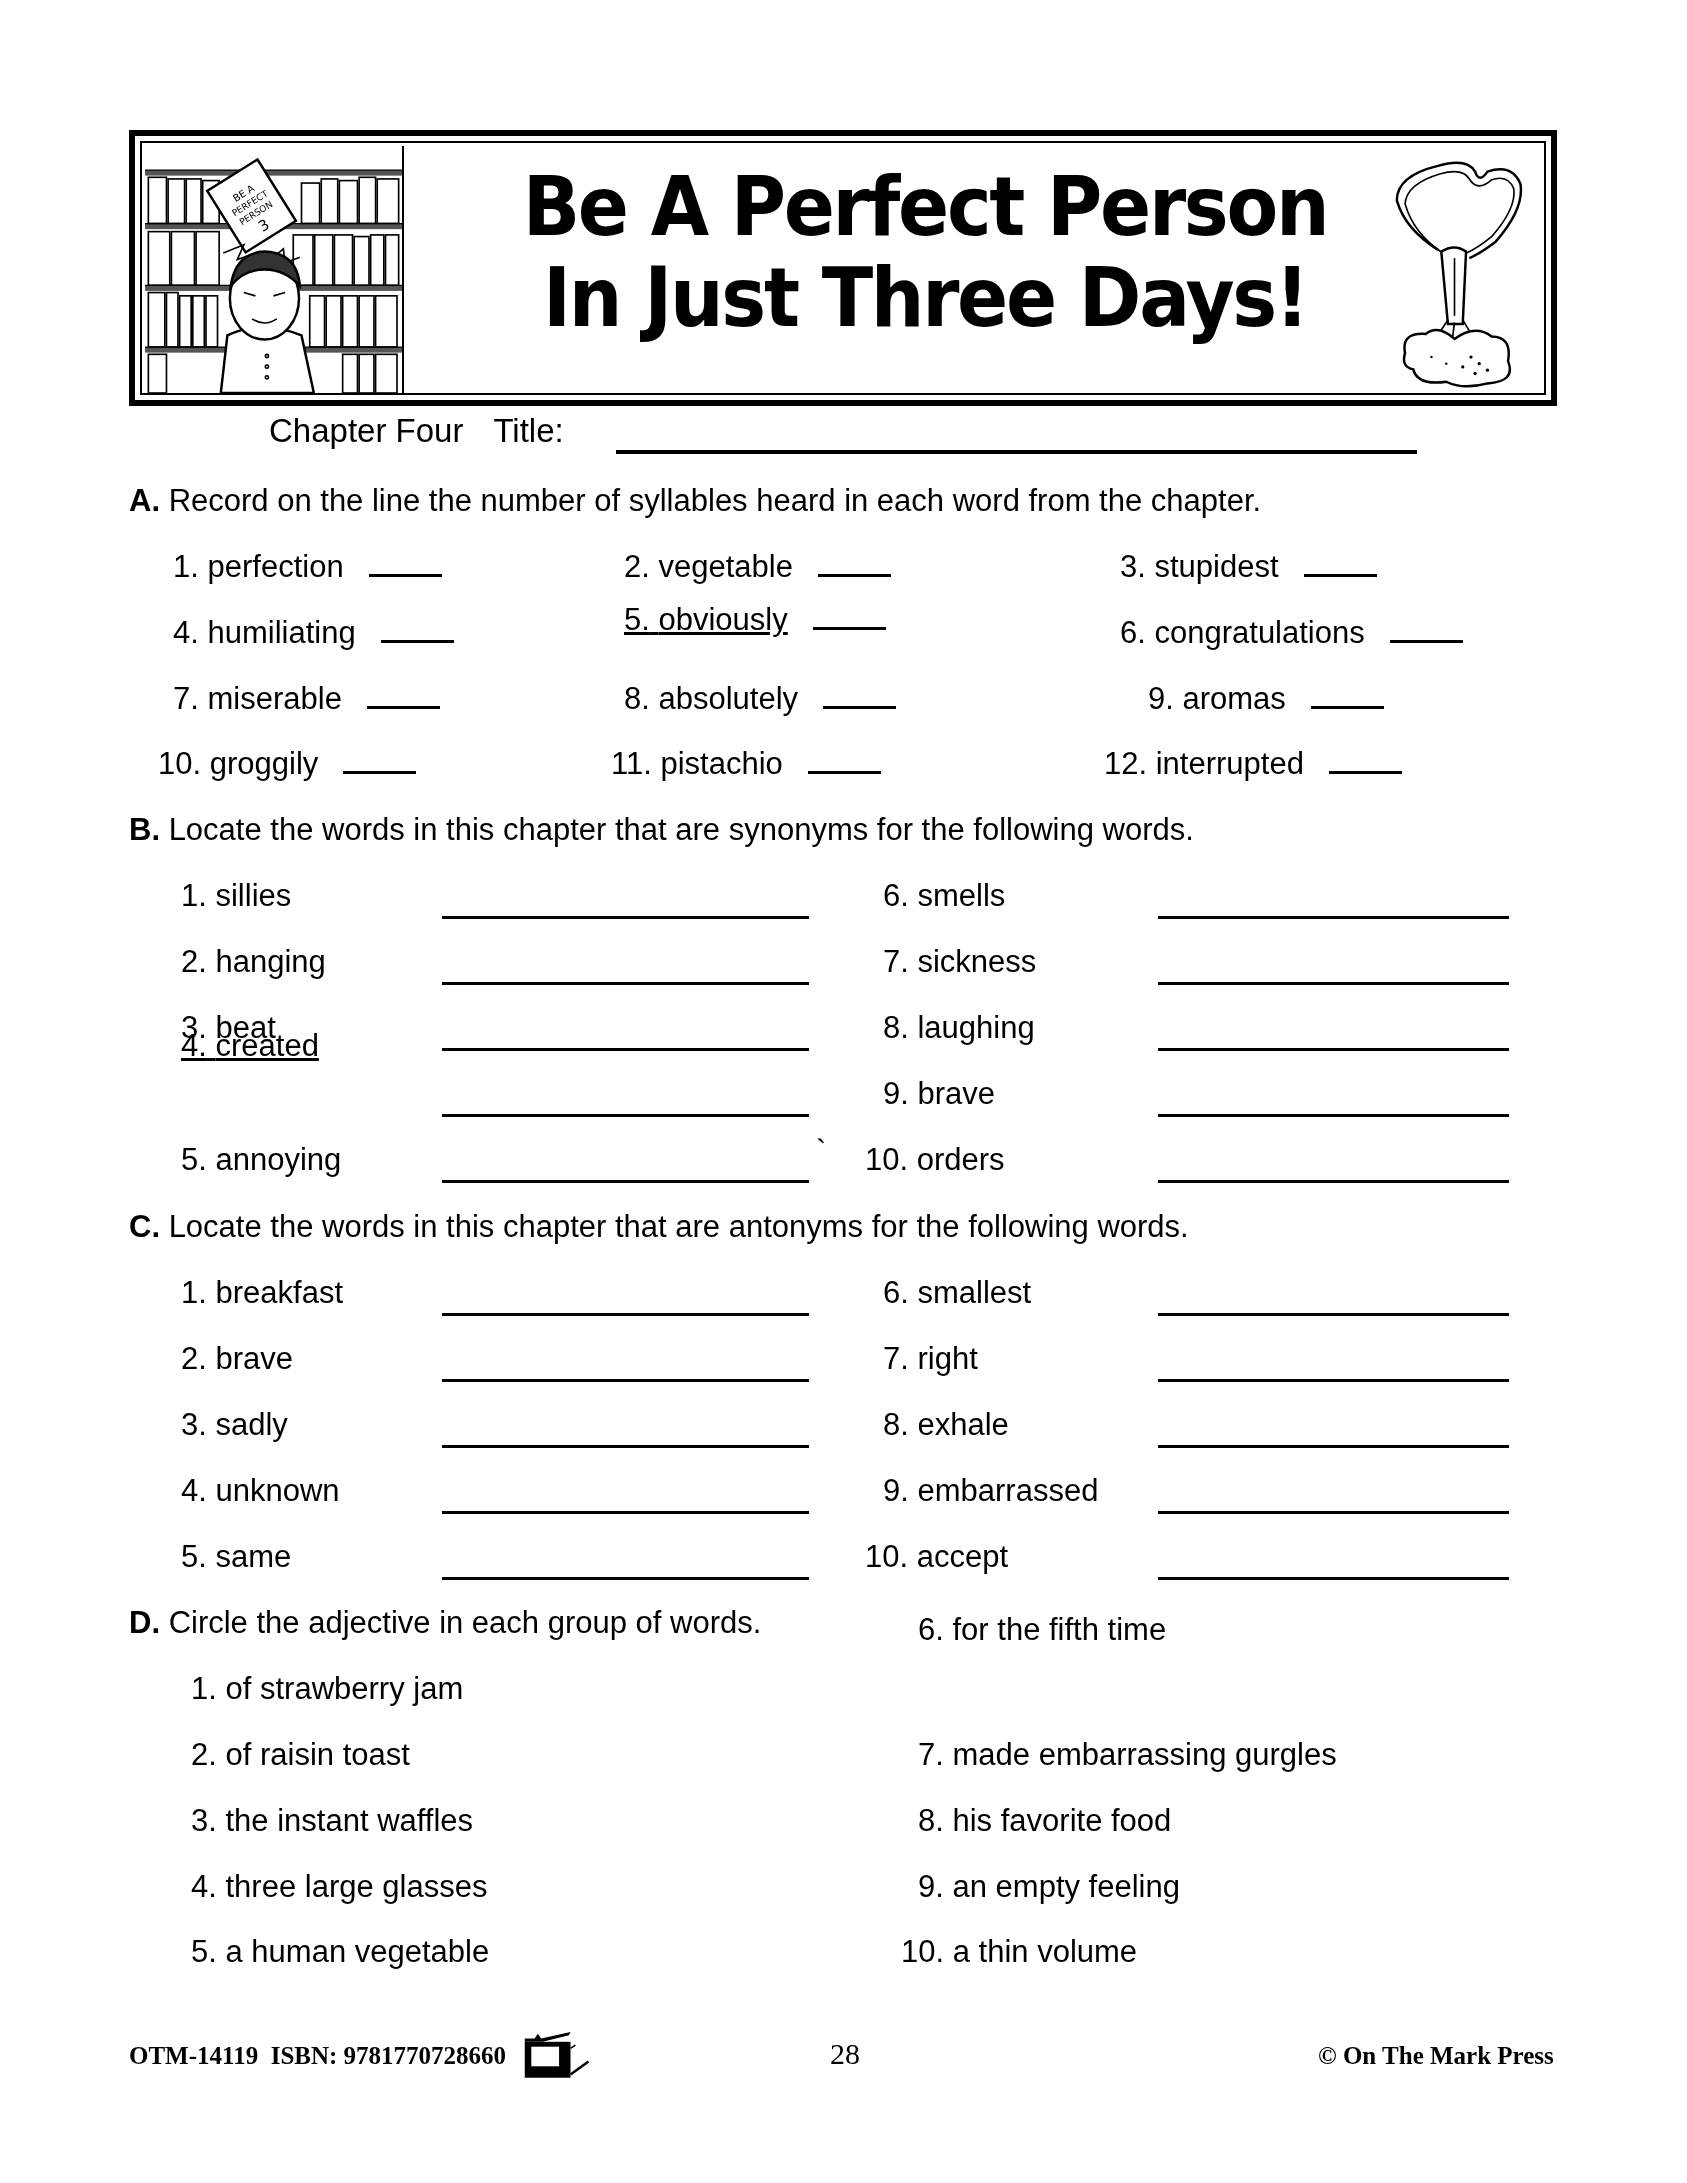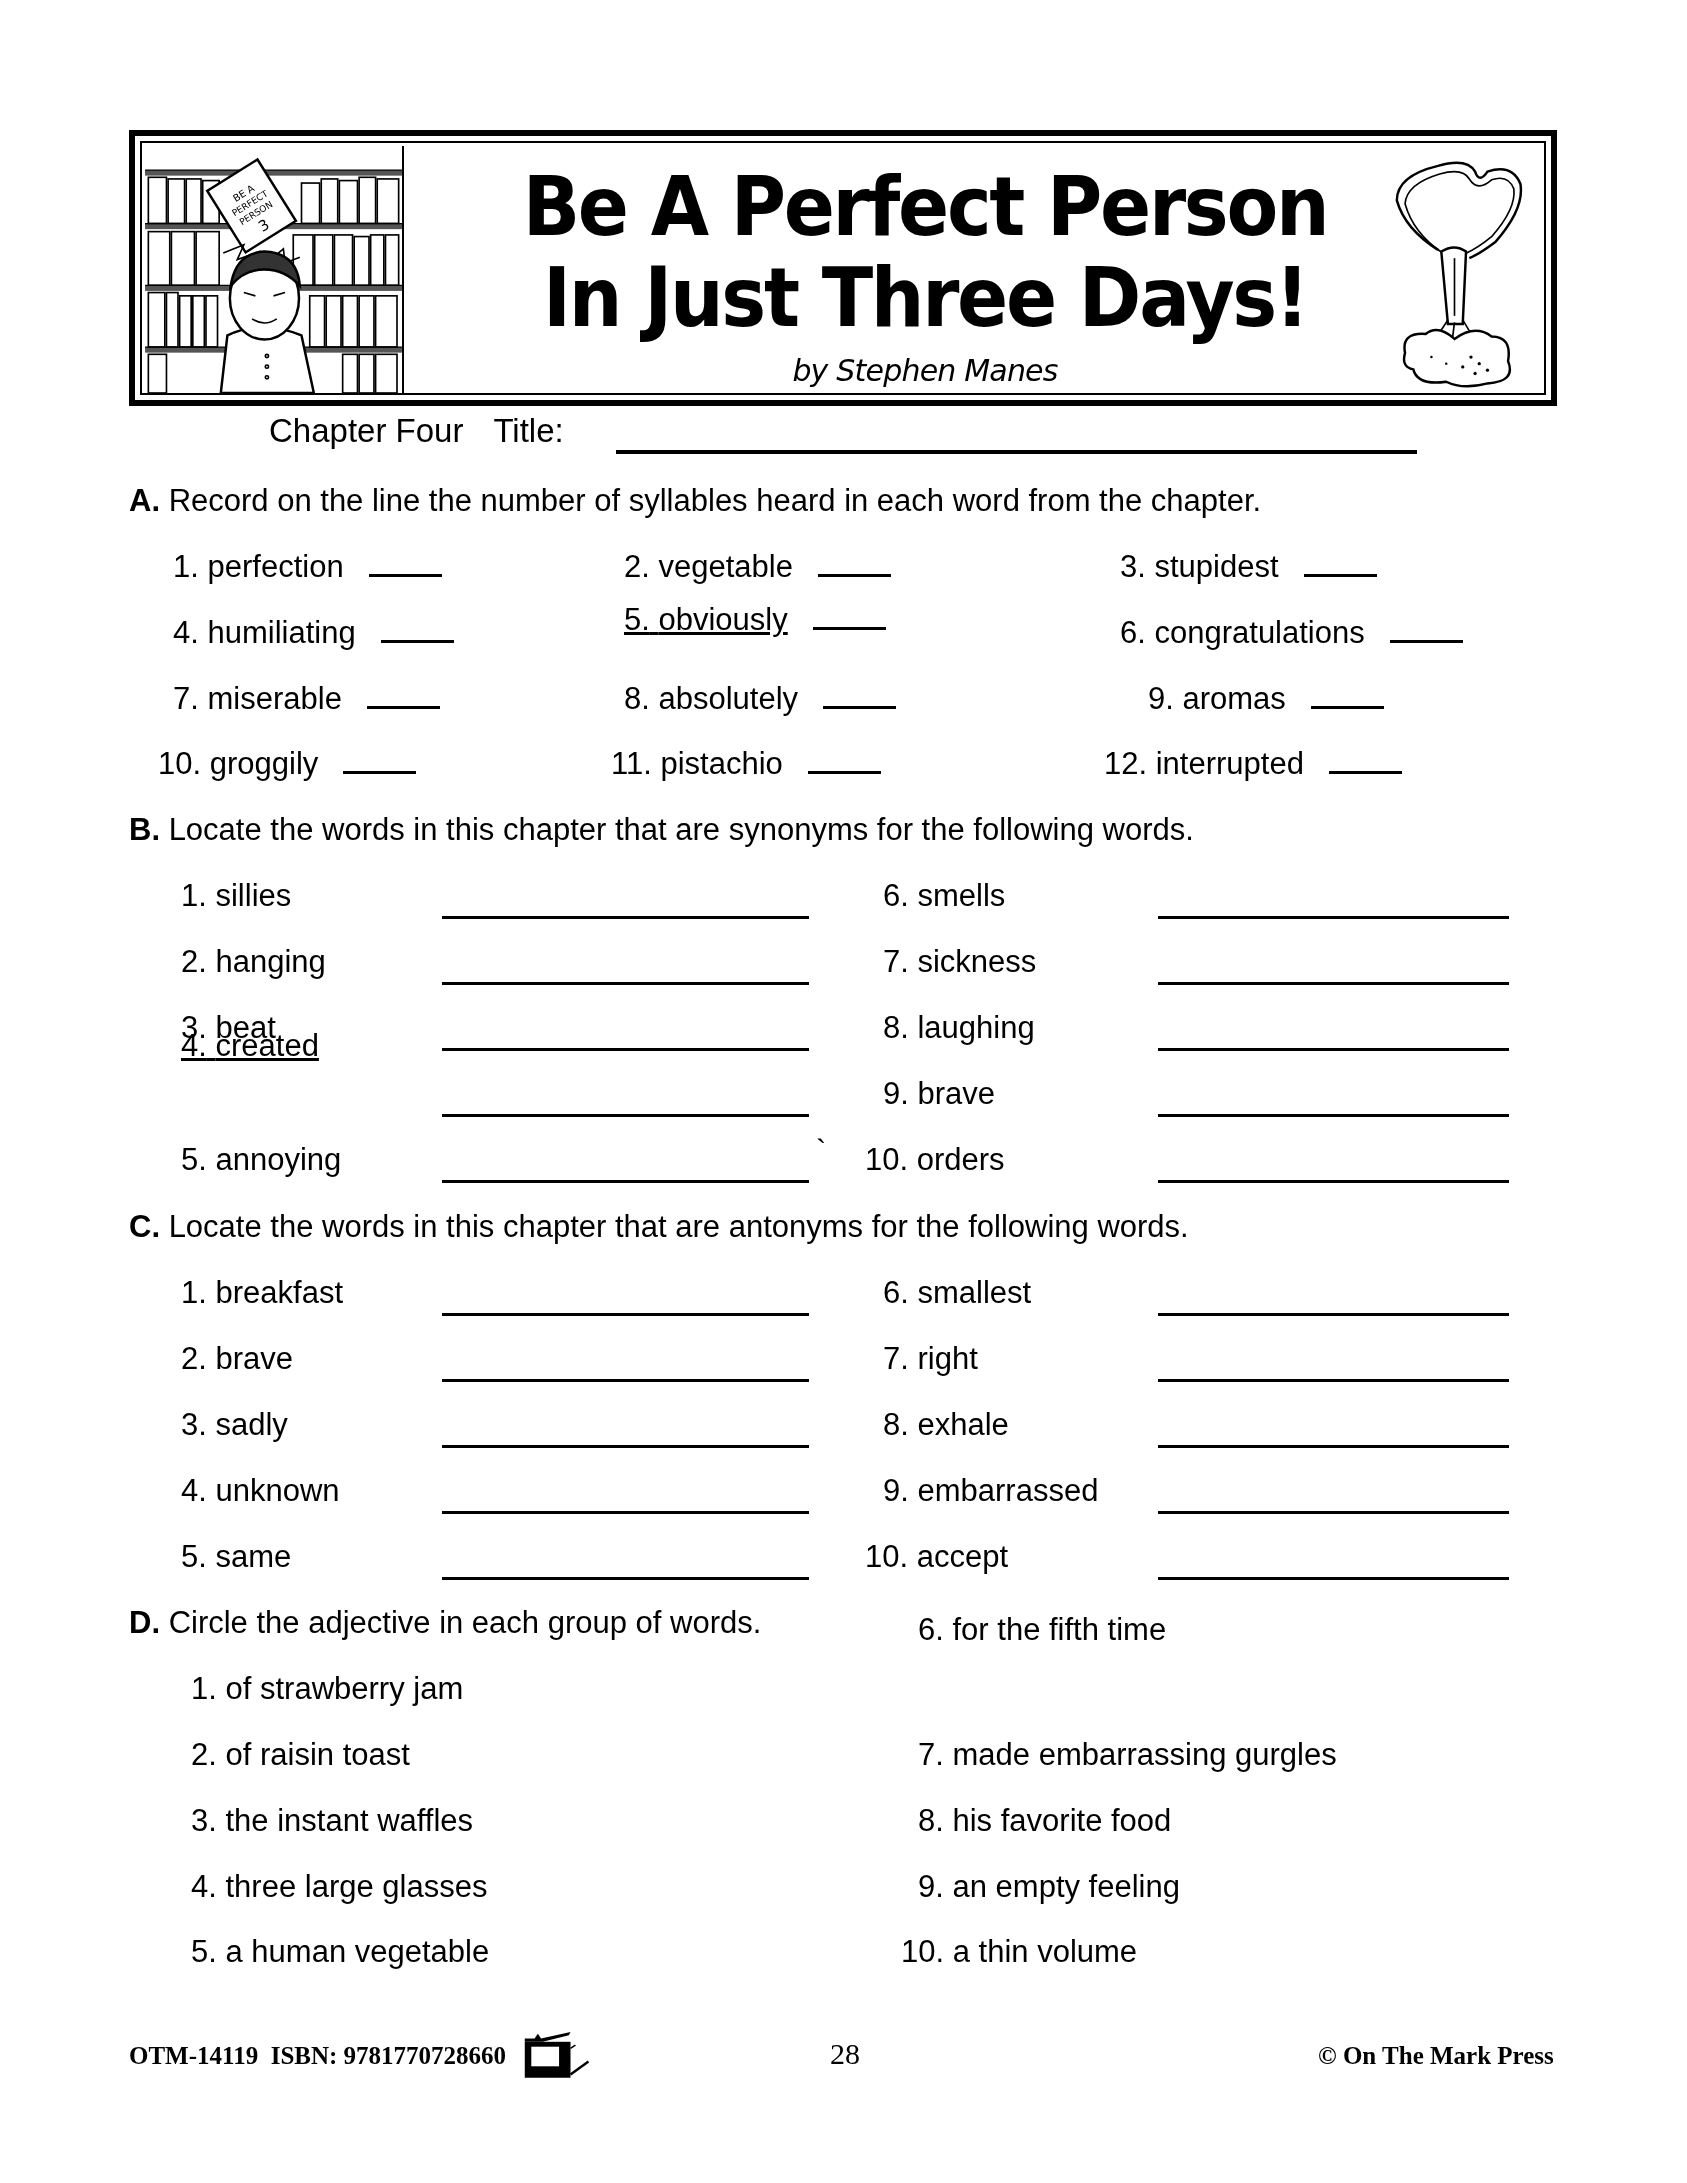--- a/index.html
+++ b/index.html
@@ -109,21 +109,20 @@
           <path d="M130 210 q15 10 30 0"></path>
           <circle cx="148" cy="255" r="2"></circle>
             <circle cx="148" cy="268" r="2"></circle>
             <circle cx="148" cy="281" r="2"></circle>
         </g>
       </svg>
     </div>
 
     <div class="title-line title-1">Be A Perfect Person</div>
     <div class="title-line title-2">In Just Three Days!</div>
-    <div class="byline">by Stephen Manes</div>
 
     <div class="illus-right">
       <svg width="165" height="239" viewBox="0 0 200 290" xmlns="http://www.w3.org/2000/svg">
         <g stroke="#000" stroke-width="3" fill="none">
           <path d="M80 120 Q40 95 30 60 Q30 30 80 18 Q115 8 125 25 Q130 40 140 25 Q170 15 180 40 Q185 70 150 110 Q130 125 118 130"></path>
           <path d="M86 124 Q50 100 40 64 Q42 40 82 28 Q110 20 118 34 Q128 50 145 35 Q165 28 172 46 Q175 70 145 104 Q128 118 114 124" stroke-width="2"></path>
         </g>
         <g stroke="#000" stroke-width="3" fill="#fff">
           <path d="M84 122 Q100 112 114 122 L110 210 L92 210 Z"></path>
         </g>

